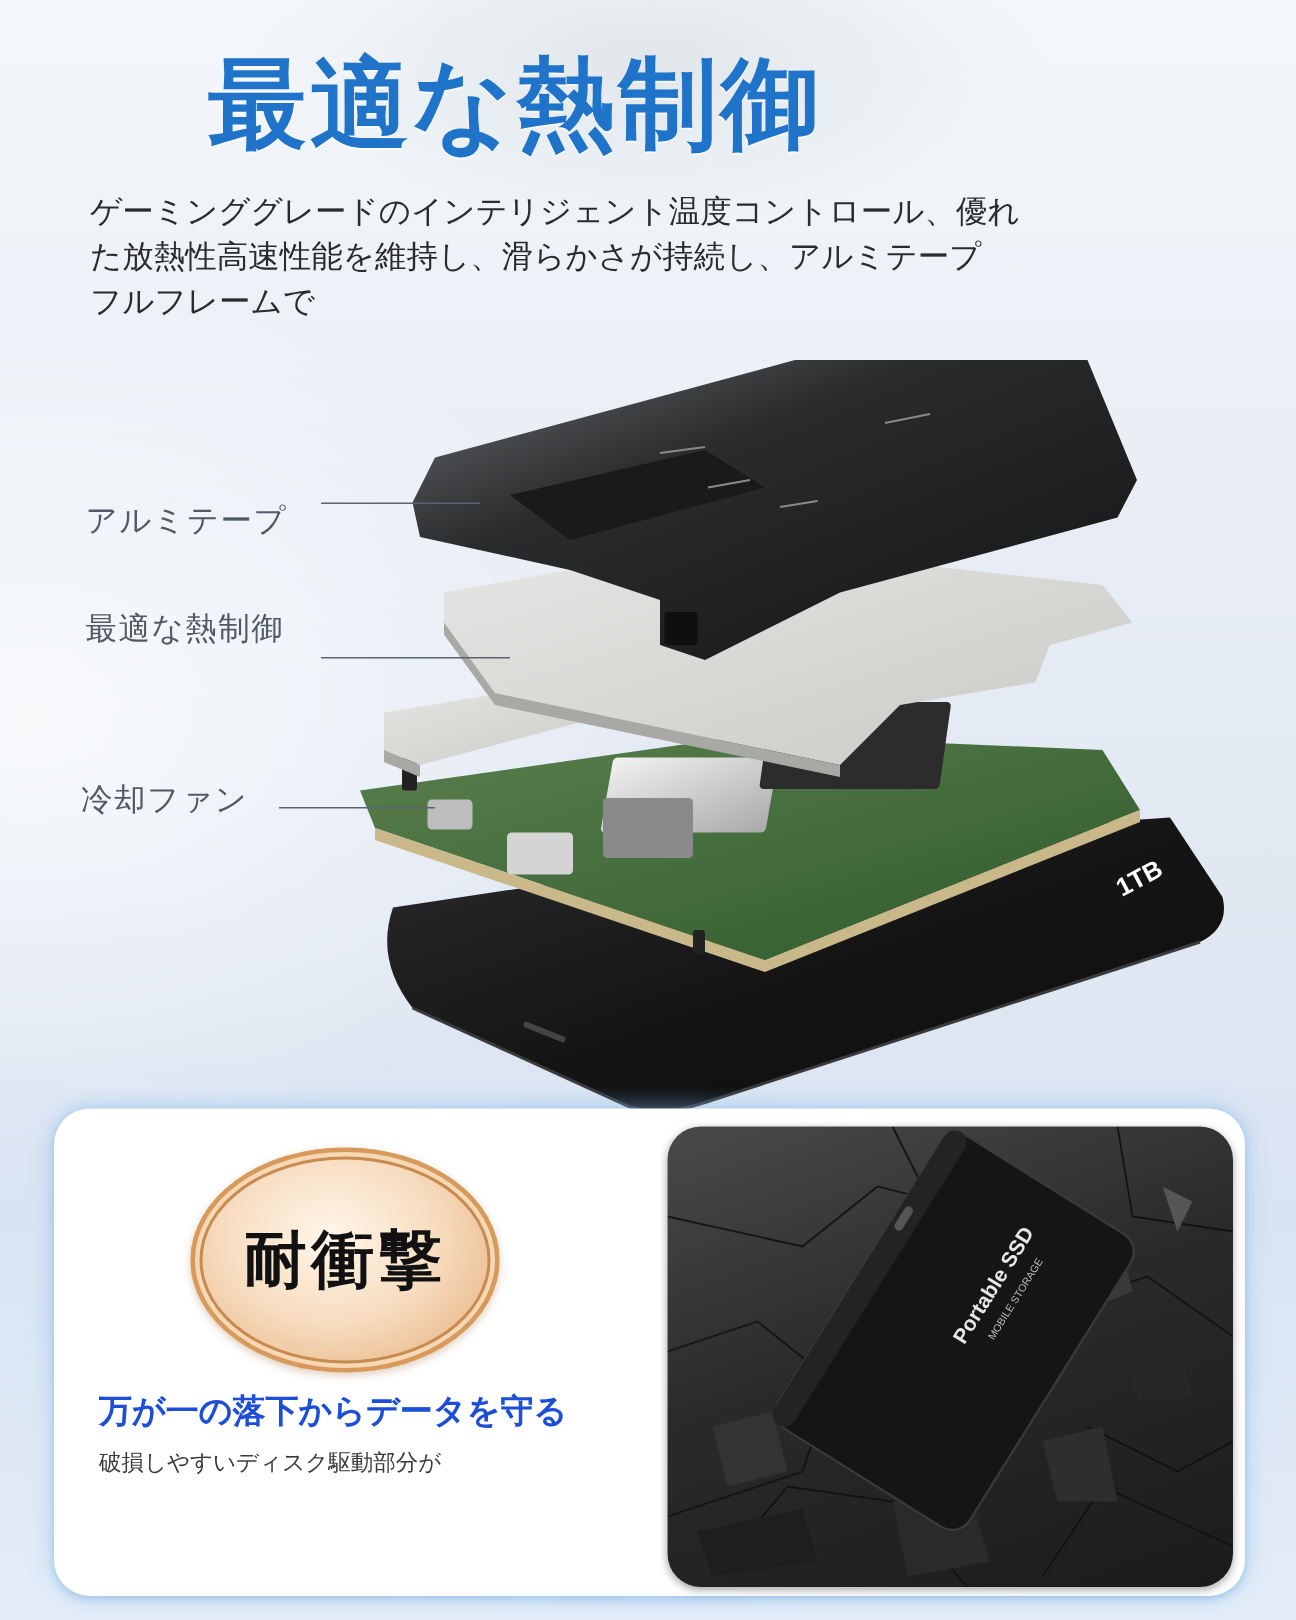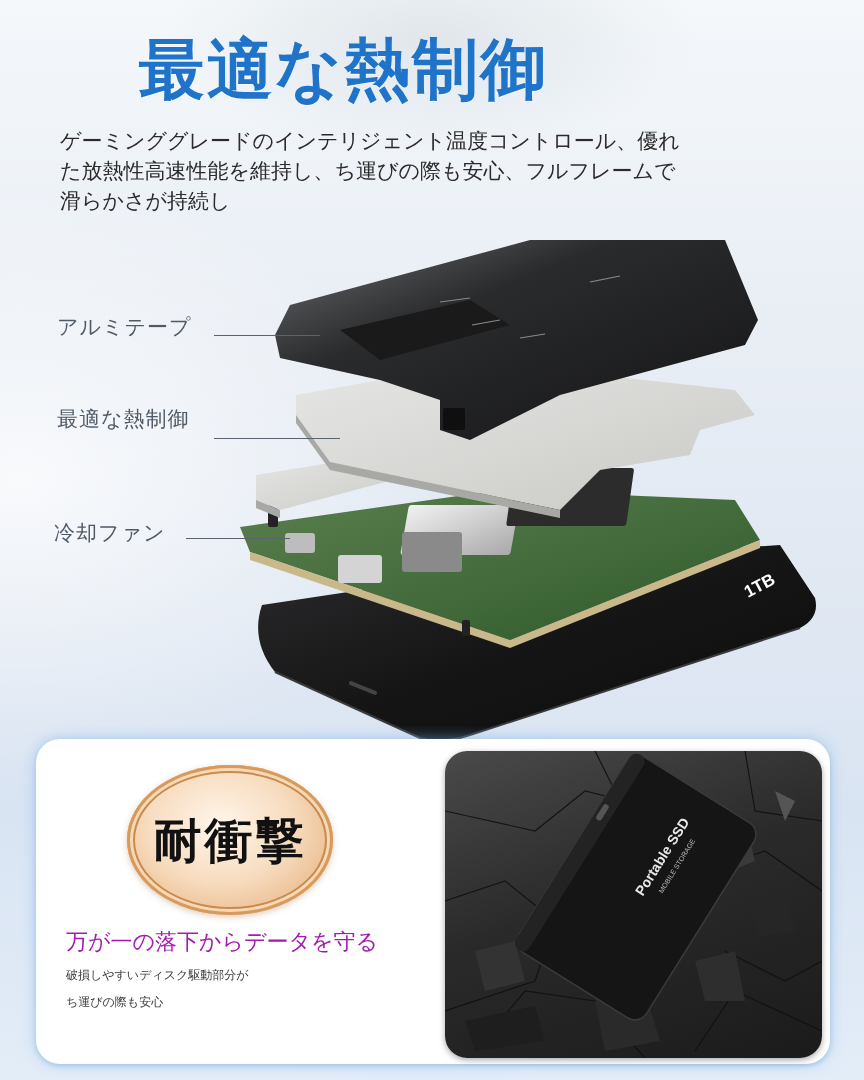--- a/index.html
+++ b/index.html
@@ -47,50 +47,50 @@
       box-shadow: 0 0 14px rgba(120,180,235,0.55), 0 2px 4px rgba(120,170,220,0.4);
     }
     .badge {
       position: absolute; left: 127px; top: 765px; width: 206px; height: 150px;
       border-radius: 50%;
       background: radial-gradient(ellipse at 45% 40%, #fff6ea 0%, #f7dcbf 45%, #e9b98a 80%, #d7995e 100%);
       box-shadow: inset 0 0 0 3px #d79a5c, inset 0 0 0 6px #f6d8b4, inset 0 0 0 8px #c88a4f, 0 2px 6px rgba(160,110,60,0.35);
       display: flex; flex-direction: column; align-items: center; justify-content: center;
     }
     .badge span {
-      display: block; font-size: 48px; font-weight: bold; color: #111; line-height: 46px; letter-spacing: 3px;
+      display: block; font-size: 42px; font-weight: bold; color: #111; line-height: 46px; letter-spacing: 3px;
     }
     .feature-heading {
-      position: absolute; left: 66px; top: 926px; font-size: 22px; font-weight: normal; color: #a21caf;
+      position: absolute; left: 66px; top: 926px; font-size: 22px; font-weight: bold; color: #1d4ed8;
       white-space: nowrap; line-height: 32px;
     }
     .feature-desc {
-      position: absolute; left: 66px; top: 962px; width: 360px; font-size: 12px; color: #3a3a3a; line-height: 27px;
+      position: absolute; left: 66px; top: 962px; width: 360px; font-size: 15px; color: #3a3a3a; line-height: 27px;
     }
     .feature-desc span { display: block; white-space: nowrap; }
 
     .photo {
       position: absolute; left: 445px; top: 751px; width: 377px; height: 307px;
       border-radius: 22px; overflow: hidden;
       background: linear-gradient(160deg, #4a4a4a 0%, #2a2a2a 45%, #1b1b1b 100%);
       box-shadow: 0 2px 6px rgba(0,0,0,0.35);
     }
     .photo svg { position: absolute; left: 0; top: 0; }
   </style>
 </head>
 <body>
 
 <div class="bg-glow"></div>
 
 <h1 class="title">最適な熱制御</h1>
 
 <div class="subtitle">
   <span>ゲーミンググレードのインテリジェント温度コントロール、優れ</span>
-  <span>た放熱性高速性能を維持し、ち運びの際も安心、フルフレームで</span>
-  <span>滑らかさが持続し</span>
+  <span>た放熱性高速性能を維持し、滑らかさが持続し、アルミテープ</span>
+  <span>フルフレームで</span>
 </div>
 
 <svg class="illustration" viewBox="200 215 620 530" width="620" height="530" xmlns="http://www.w3.org/2000/svg">
   <defs>
     <linearGradient id="caseBottom" x1="0" y1="0" x2="1" y2="1">
       <stop offset="0" stop-color="#2c2c2e"></stop>
       <stop offset="0.5" stop-color="#151516"></stop>
       <stop offset="1" stop-color="#0c0c0d"></stop>
     </linearGradient>
     <linearGradient id="caseTop" x1="0" y1="0" x2="1" y2="1">
@@ -142,21 +142,21 @@
     <path d="M 275 335 L 290 305 L 530 240 L 725 240 L 758 320 L 745 345 L 560 395 L 470 440 L 440 430 L 440 400 L 380 380 L 280 358 Z" fill="url(#caseTop)"></path>
     <path d="M 340 330 L 470 300 L 510 325 L 380 360 Z" fill="#1a1a1b"></path>
     <rect x="443" y="408" width="22" height="22" fill="#0f0f10" rx="2"></rect>
     <line x1="440" y1="302" x2="470" y2="298" stroke="#8a8a8a" stroke-width="1.2"></line>
     <line x1="472" y1="325" x2="500" y2="320" stroke="#8a8a8a" stroke-width="1.2"></line>
     <line x1="520" y1="338" x2="545" y2="334" stroke="#8a8a8a" stroke-width="1.2"></line>
     <line x1="590" y1="282" x2="620" y2="276" stroke="#8a8a8a" stroke-width="1.2"></line>
   </g>
 </svg>
 
-<div class="label" style="left:57px; top:312px;">
+<div class="label" style="left:57px; top:332px;">
   <span>アルミテープ</span>
 </div>
 <div class="leader" style="left:214px; top:335px; width:106px;"></div>
 
 <div class="label" style="left:57px; top:404px;">
   <span>最適な熱制御</span>
 </div>
 <div class="leader" style="left:214px; top:438px; width:126px;"></div>
 
 <div class="label" style="left:54px; top:518px;">
@@ -168,21 +168,20 @@
 <div class="panel"></div>
 
 <div class="badge">
   <span>耐衝撃</span>
 </div>
 
 <div class="feature-heading">万が一の落下からデータを守る</div>
 
 <div class="feature-desc">
   <span>破損しやすいディスク駆動部分が</span>
-  <span>ち運びの際も安心</span>
 </div>
 
 <div class="photo">
   <svg width="377" height="307" viewBox="0 0 377 307" xmlns="http://www.w3.org/2000/svg">
     <g stroke="#111" stroke-width="1.2" fill="none" opacity="0.9">
       <path d="M0 60 L90 80 L140 40 L220 60"></path>
       <path d="M0 150 L60 130 L110 170 L90 230 L0 260"></path>
       <path d="M30 300 L80 240 L150 250 L200 307"></path>
       <path d="M260 120 L320 100 L377 140"></path>
       <path d="M280 200 L340 230 L377 210"></path>

